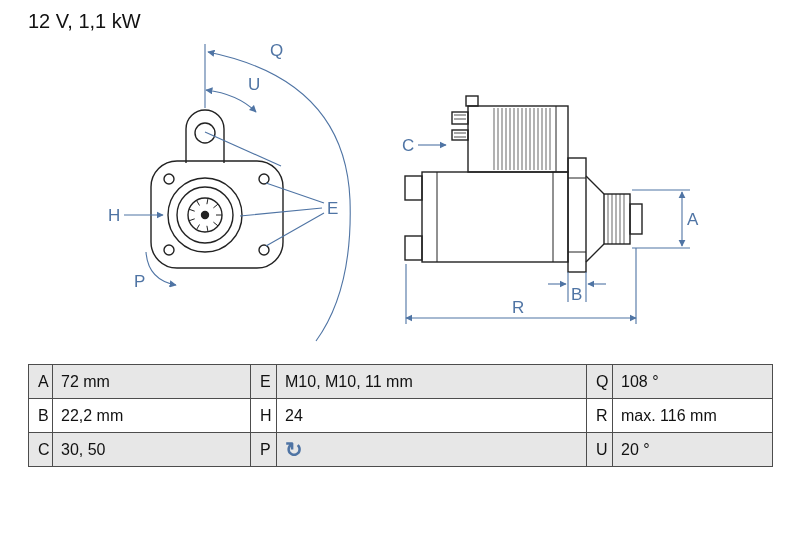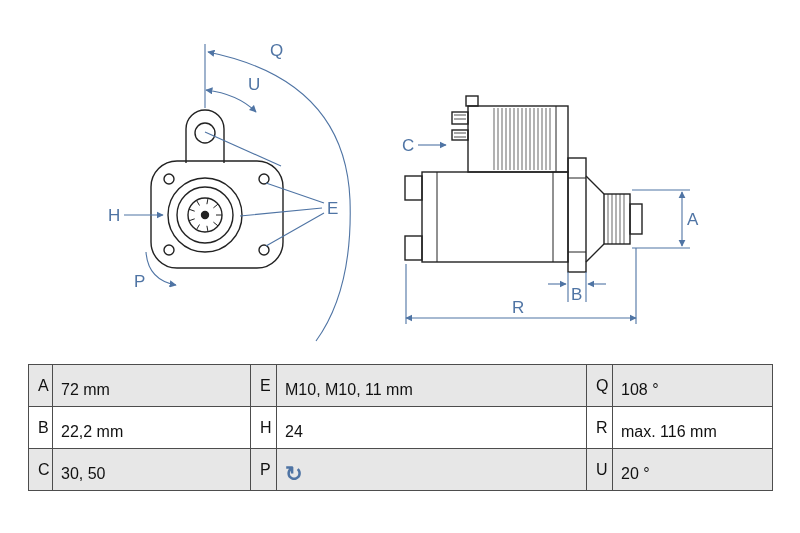--- a/index.html
+++ b/index.html
@@ -6,30 +6,31 @@
   body{font-family:"Liberation Sans", sans-serif; background:#ffffff;}
   .page{position:relative; width:800px; height:533px; background:#ffffff; overflow:hidden;}
   .title{position:absolute; left:28px; top:10px; font-size:20px; font-weight:500; color:#111;}
   .drawing{position:absolute; left:0; top:0; width:800px; height:355px;}
   .drawing text{font-family:"Liberation Sans", sans-serif; font-size:17px; fill:#4f74a4;}
   .tech{position:absolute; left:28px; top:364px; width:744px;}
   .tech-heading{font-size:19px; font-weight:bold; color:#000; margin:0 0 9px 0;}
   table.tech-table{border-collapse:collapse; table-layout:fixed; width:744px;}
   table.tech-table td{border:1px solid #4d4d4d; height:33px; font-size:16px; color:#111; vertical-align:middle; overflow:hidden; white-space:nowrap;}
   td.k{padding:0 4px 0 9px;}
-  td.v{padding:8px 6px 0 8px;}
+  td.v{padding:0 6px 0 8px;}
   tr.shade td{background:#e7e7e7;}
   tr.plain td{background:#ffffff;}
   .rot{color:#4f74a4; font-size:21px; line-height:1; font-weight:bold;}
 </style>
 </head>
 <body>
 
 <div class="page">
 
+  <div class="title">12 V, 1,1 kW</div>
 
   <svg class="drawing" viewBox="0 0 800 355">
     <defs>
       <marker id="arw" viewBox="0 0 10 10" refX="9" refY="5" markerWidth="6.5" markerHeight="6.5" orient="auto-start-reverse">
         <path d="M0,0 L10,5 L0,10 z" fill="#4f74a4"></path>
       </marker>
     </defs>
 
     <g stroke="#222" fill="none" stroke-width="1.4">
       <path d="M186,163 L186,129 A19,19 0 0 1 224,129 L224,163"></path>

